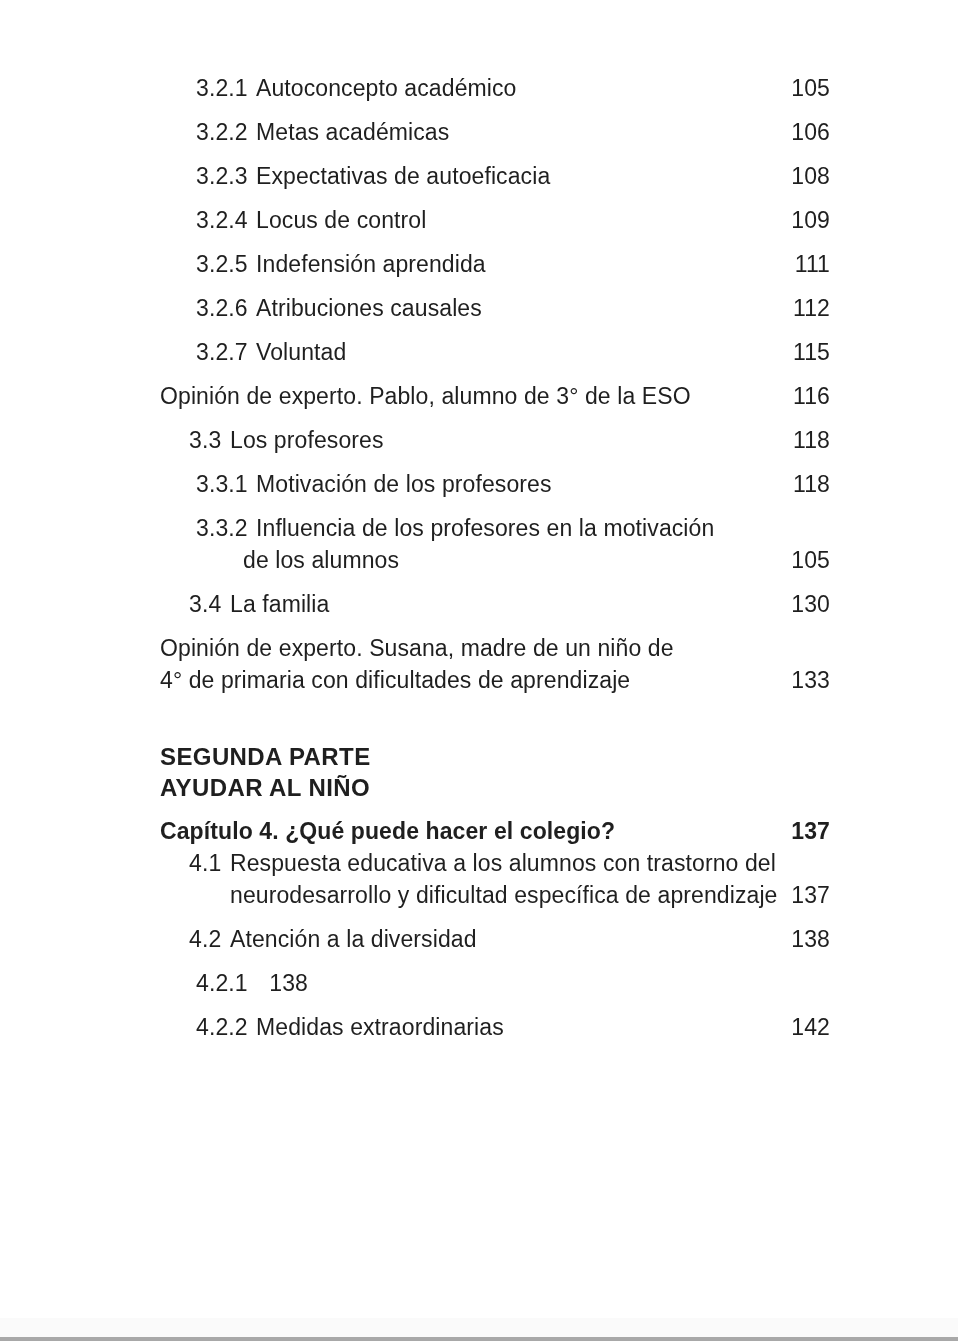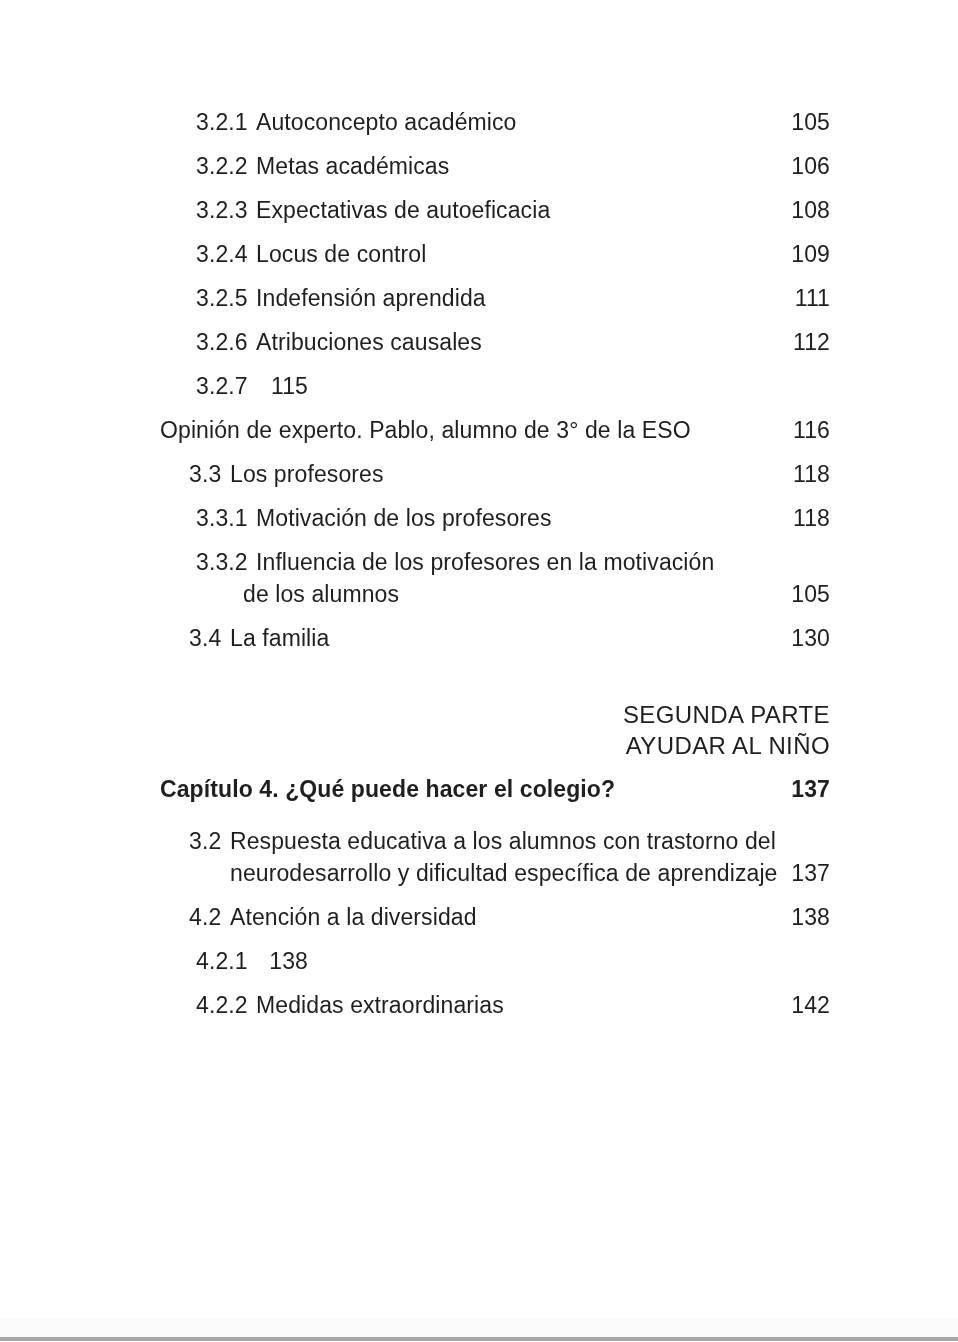--- a/index.html
+++ b/index.html
@@ -16,21 +16,21 @@
     width: 958px;
     height: 1342px;
     background: #ffffff;
     color: #1f1f1f;
   }
   .content {
     position: absolute;
     top: 0; left: 0;
     box-sizing: border-box;
     width: 958px;
-    padding: 106px 128px 0 160px; 
+    padding: 72px 128px 0 160px; 
   }
   .row {
     display: flex;
     align-items: flex-start;
     font-size: 23px;
     line-height: 32px;
     font-weight: 400;
     letter-spacing: 0.1px;
     margin-bottom: 12px;
   }
@@ -47,25 +47,25 @@
     flex: none;
     align-self: flex-end;
     min-width: 52px;
     text-align: right;
     white-space: nowrap;
   }
   .line2-hang { margin-left: -13px; }
   .mt-9  { margin-top: 9px; }
   .mt-8  { margin-top: 8px; align-items: flex-end; }
   .mt-45 { margin-top: 45px; }
-  .mb-8  { margin-bottom: 20px; }
+  .mb-8  { margin-bottom: 0; }
   .bold, .bold .num, .bold .pagenum { font-weight: 700; }
   .part-heading {
-    text-align: right;
-    font-weight: 400;
+    text-align: left;
+    font-weight: 700;
     font-size: 24px;
     line-height: 31px;
     letter-spacing: 0.4px;
     margin-bottom: 12px;
   }
   .part-heading .line { display: block; }
   .footer-band {
     position: absolute;
     left: 0;
     top: 1318px;
@@ -129,20 +129,23 @@
     <div class="row sub">
       <span class="num">3.2.6</span>
       <span class="title">
           <span class="line">Atribuciones causales</span>
         </span>
       <span class="pagenum">112</span>
     </div>
 
     <div class="row sub">
       <span class="num">3.2.7</span>
+      <span class="title">
+          <span class="line">Voluntad</span>
+        </span>
       <span class="pagenum">115</span>
     </div>
 
     <div class="row flush">
       <span class="title">
           <span class="line">Opinión de experto. Pablo, alumno de 3° de la ESO</span>
         </span>
       <span class="pagenum">116</span>
     </div>
 
@@ -173,35 +176,42 @@
 
 
     <div class="row sec mt-8">
       <span class="num">3.4</span>
       <span class="title">
           <span class="line">La familia</span>
         </span>
       <span class="pagenum">130</span>
     </div>
 
+    <div class="row flush">
+      <span class="title">
+        <span class="line">Opinión de experto. Susana, madre de un niño de</span>
+        <span class="line">4° de primaria con dificultades de aprendizaje</span>
+      </span>
+      <span class="pagenum">133</span>
+    </div>
 
     <div class="part-heading mt-45">
       <span class="line">SEGUNDA PARTE</span>
       <span class="line">AYUDAR AL NIÑO</span>
     </div>
 
     <div class="row flush bold mt-9 mb-8">
       <span class="title">
           <span class="line">Capítulo 4. ¿Qué puede hacer el colegio?</span>
         </span>
       <span class="pagenum">137</span>
     </div>
 
     <div class="row sec">
-      <span class="num">3.2</span>
+      <span class="num">4.1</span>
       <span class="title">
         <span class="line">Respuesta educativa a los alumnos con trastorno del</span>
         <span class="line">neurodesarrollo y dificultad específica de aprendizaje</span>
       </span>
       <span class="pagenum">137</span>
     </div>
 
     <div class="row sec">
       <span class="num">4.2</span>
       <span class="title">

